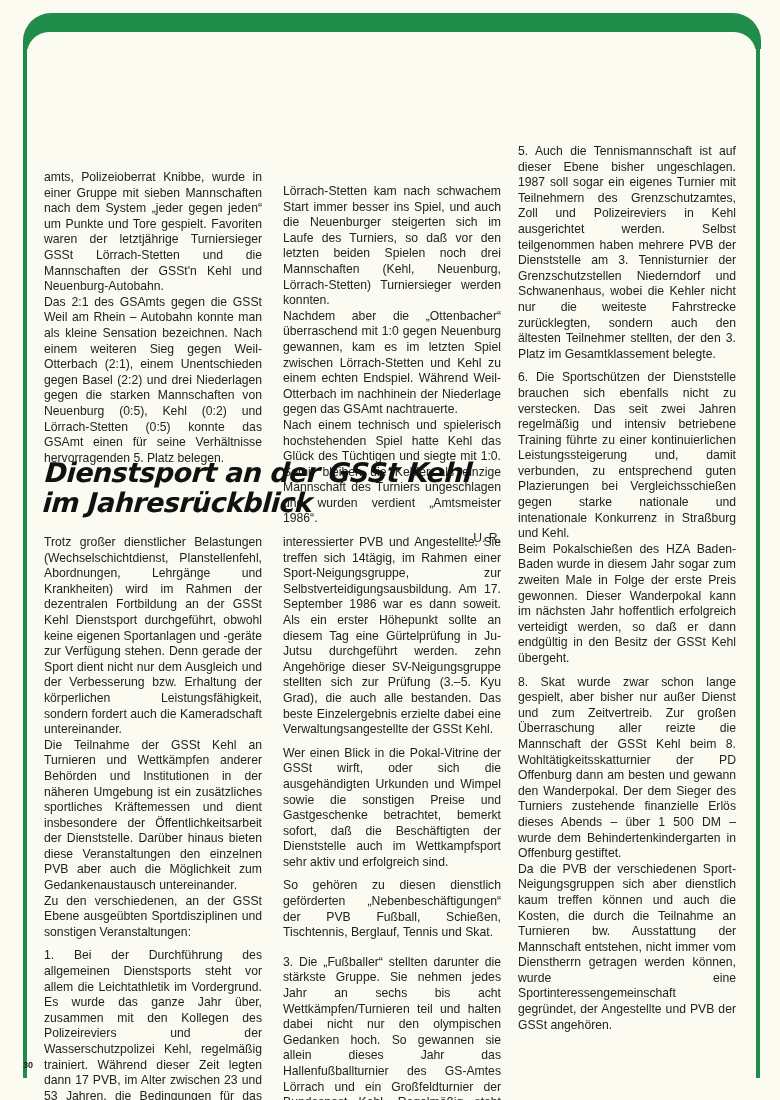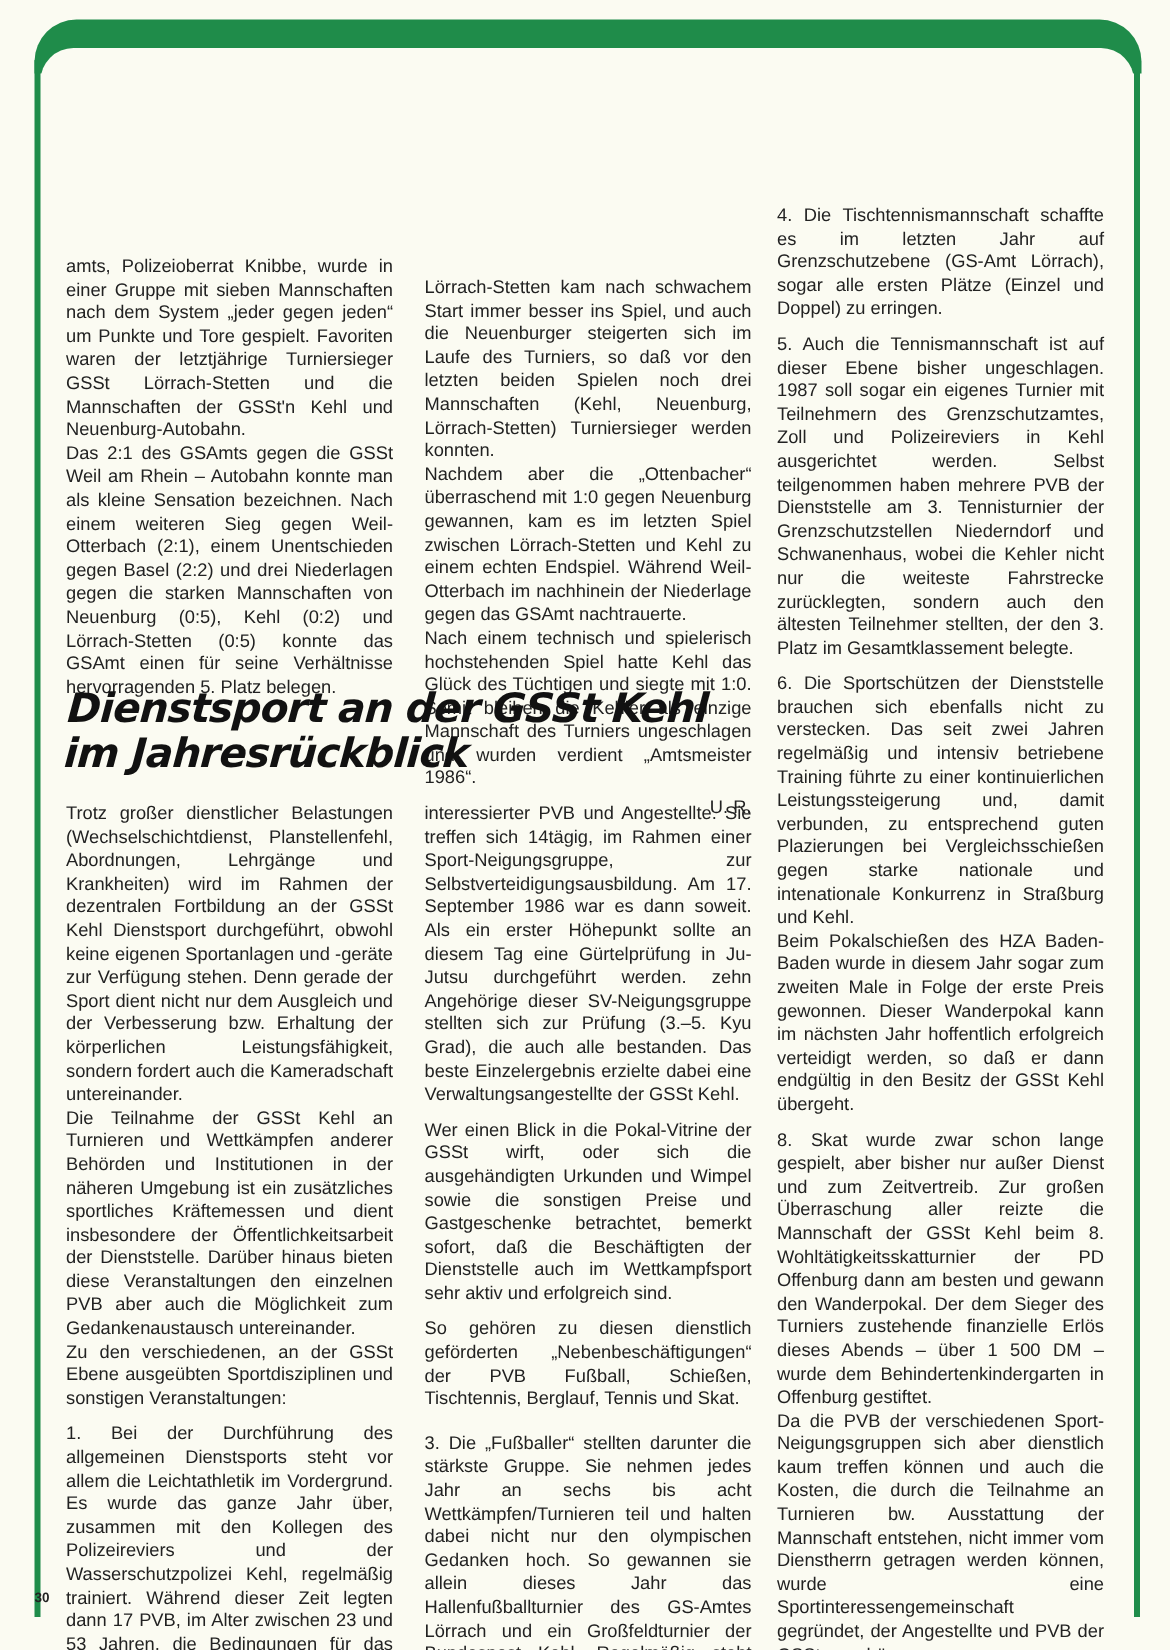--- a/index.html
+++ b/index.html
@@ -85,21 +85,20 @@
 </div>
 
 <div class="col c2" style="top:535px;">
   <p>interessierter PVB und Angestellte. Sie treffen sich 14tägig, im Rahmen einer Sport-Neigungsgruppe, zur Selbstverteidigungsausbildung. Am 17. September 1986 war es dann soweit. Als ein erster Höhepunkt sollte an diesem Tag eine Gürtelprüfung in Ju-Jutsu durchgeführt werden. zehn Angehörige dieser SV-Neigungsgruppe stellten sich zur Prüfung (3.–5. Kyu Grad), die auch alle bestanden. Das beste Einzelergebnis erzielte dabei eine Verwaltungsangestellte der GSSt Kehl.</p>
   <p class="gap">Wer einen Blick in die Pokal-Vitrine der GSSt wirft, oder sich die ausgehändigten Urkunden und Wimpel sowie die sonstigen Preise und Gastgeschenke betrachtet, bemerkt sofort, daß die Beschäftigten der Dienststelle auch im Wettkampfsport sehr aktiv und erfolgreich sind.</p>
   <p class="gap">So gehören zu diesen dienstlich geförderten „Nebenbeschäftigungen“ der PVB Fußball, Schießen, Tischtennis, Berglauf, Tennis und Skat.</p>
   <p class="gap" style="margin-top:14px;">3. Die „Fußballer“ stellten darunter die stärkste Gruppe. Sie nehmen jedes Jahr an sechs bis acht Wettkämpfen/Turnieren teil und halten dabei nicht nur den olympischen Gedanken hoch. So gewannen sie allein dieses Jahr das Hallenfußballturnier des GS-Amtes Lörrach und ein Großfeldturnier der Bundespost Kehl. Regelmäßig steht auch ein Freundschaftsspiel gegen die Kollegen der P.A.F. Straßburg auf dem Spielplan. Dieses Spiel wird dann immer mit einem gemütlichen Abend für alle Bediensteten abgeschlossen, und zwar abwechselnd in Kehl und Straßburg.</p>
 </div>
 
 <div class="col c3" style="top:136px;">
-  <p>4. Die Tischtennismannschaft schaffte es im letzten Jahr auf Grenzschutzebene (GS-Amt Lörrach), sogar alle ersten Plätze (Einzel und Doppel) zu erringen.</p>
   <p class="gap">5. Auch die Tennismannschaft ist auf dieser Ebene bisher ungeschlagen. 1987 soll sogar ein eigenes Turnier mit Teilnehmern des Grenzschutzamtes, Zoll und Polizeireviers in Kehl ausgerichtet werden. Selbst teilgenommen haben mehrere PVB der Dienststelle am 3. Tennisturnier der Grenzschutzstellen Niederndorf und Schwanenhaus, wobei die Kehler nicht nur die weiteste Fahrstrecke zurücklegten, sondern auch den ältesten Teilnehmer stellten, der den 3. Platz im Gesamtklassement belegte.</p>
   <p class="gap">6. Die Sportschützen der Dienststelle brauchen sich ebenfalls nicht zu verstecken. Das seit zwei Jahren regelmäßig und intensiv betriebene Training führte zu einer kontinuierlichen Leistungssteigerung und, damit verbunden, zu entsprechend guten Plazierungen bei Vergleichsschießen gegen starke nationale und intenationale Konkurrenz in Straßburg und Kehl.</p>
   <p>Beim Pokalschießen des HZA Baden-Baden wurde in diesem Jahr sogar zum zweiten Male in Folge der erste Preis gewonnen. Dieser Wanderpokal kann im nächsten Jahr hoffentlich erfolgreich verteidigt werden, so daß er dann endgültig in den Besitz der GSSt Kehl übergeht.</p>
   <p class="gap">8. Skat wurde zwar schon lange gespielt, aber bisher nur außer Dienst und zum Zeitvertreib. Zur großen Überraschung aller reizte die Mannschaft der GSSt Kehl beim 8. Wohltätigkeitsskatturnier der PD Offenburg dann am besten und gewann den Wanderpokal. Der dem Sieger des Turniers zustehende finanzielle Erlös dieses Abends – über 1 500 DM – wurde dem Behindertenkindergarten in Offenburg gestiftet.</p>
   <p>Da die PVB der verschiedenen Sport-Neigungsgruppen sich aber dienstlich kaum treffen können und auch die Kosten, die durch die Teilnahme an Turnieren bw. Ausstattung der Mannschaft entstehen, nicht immer vom Dienstherrn getragen werden können, wurde eine Sportinteressengemeinschaft gegründet, der Angestellte und PVB der GSSt angehören.</p>
 
 </div>
 
 <div class="pagenum">30</div>
 

